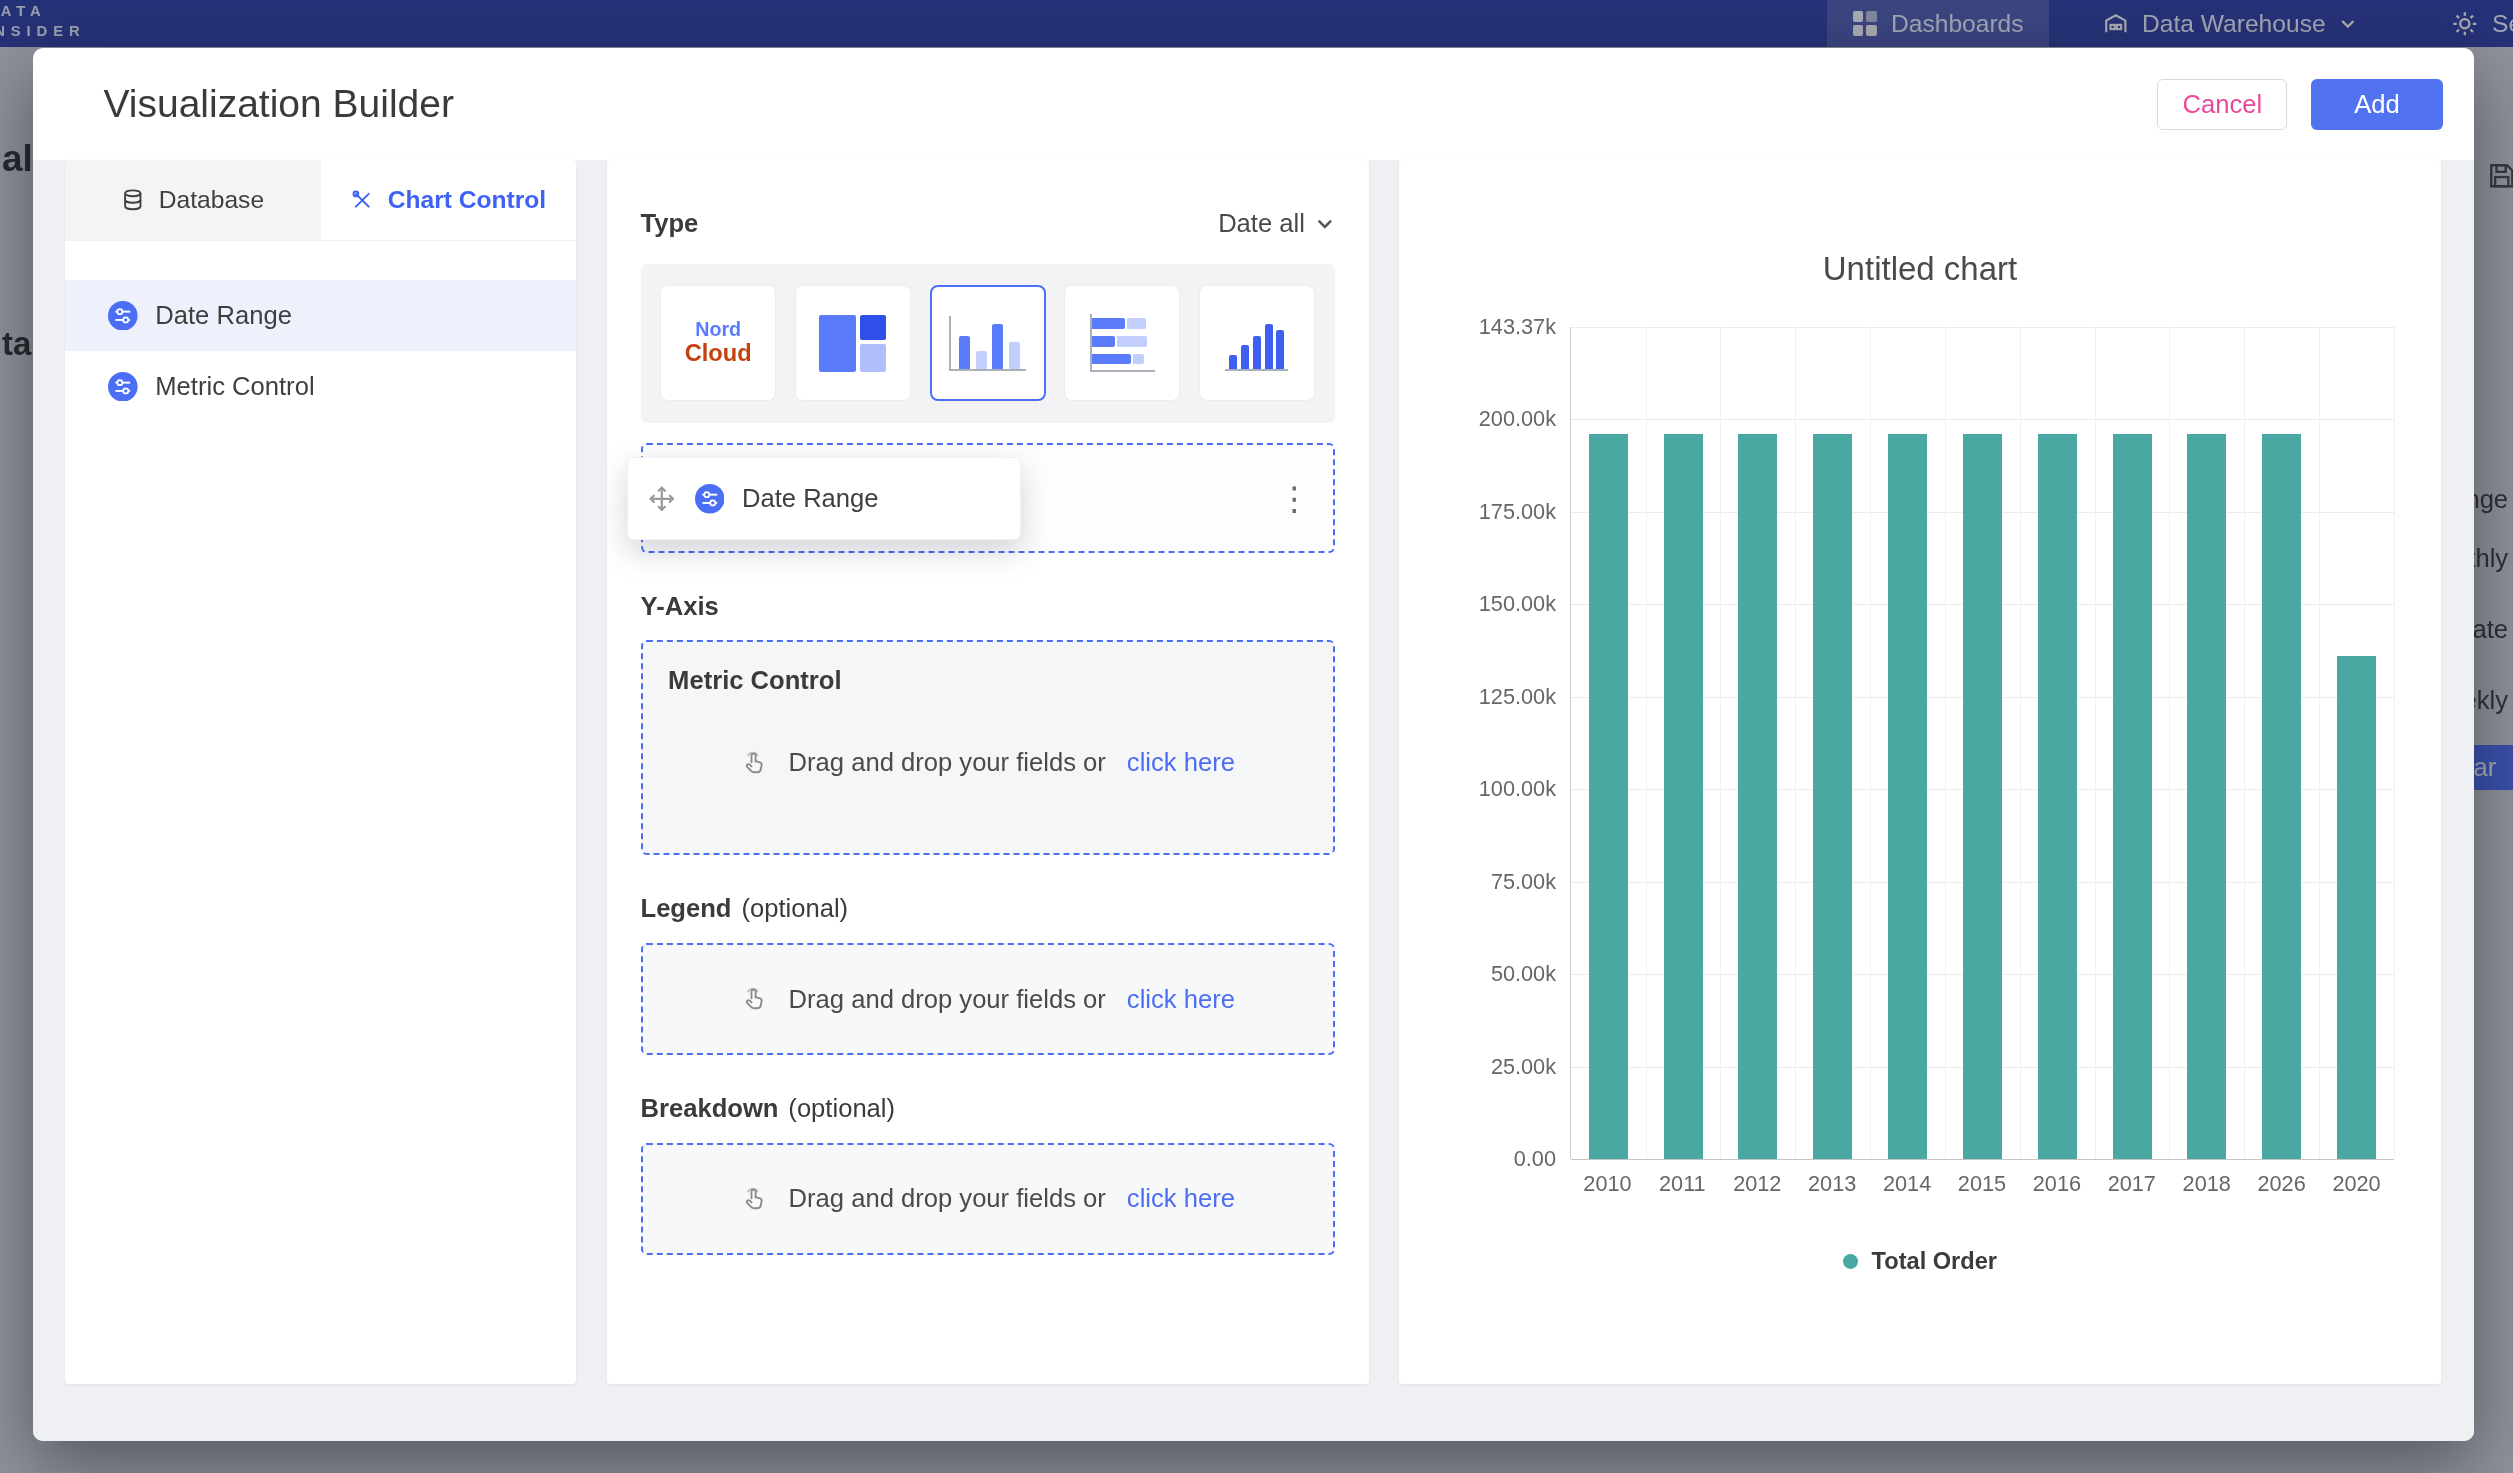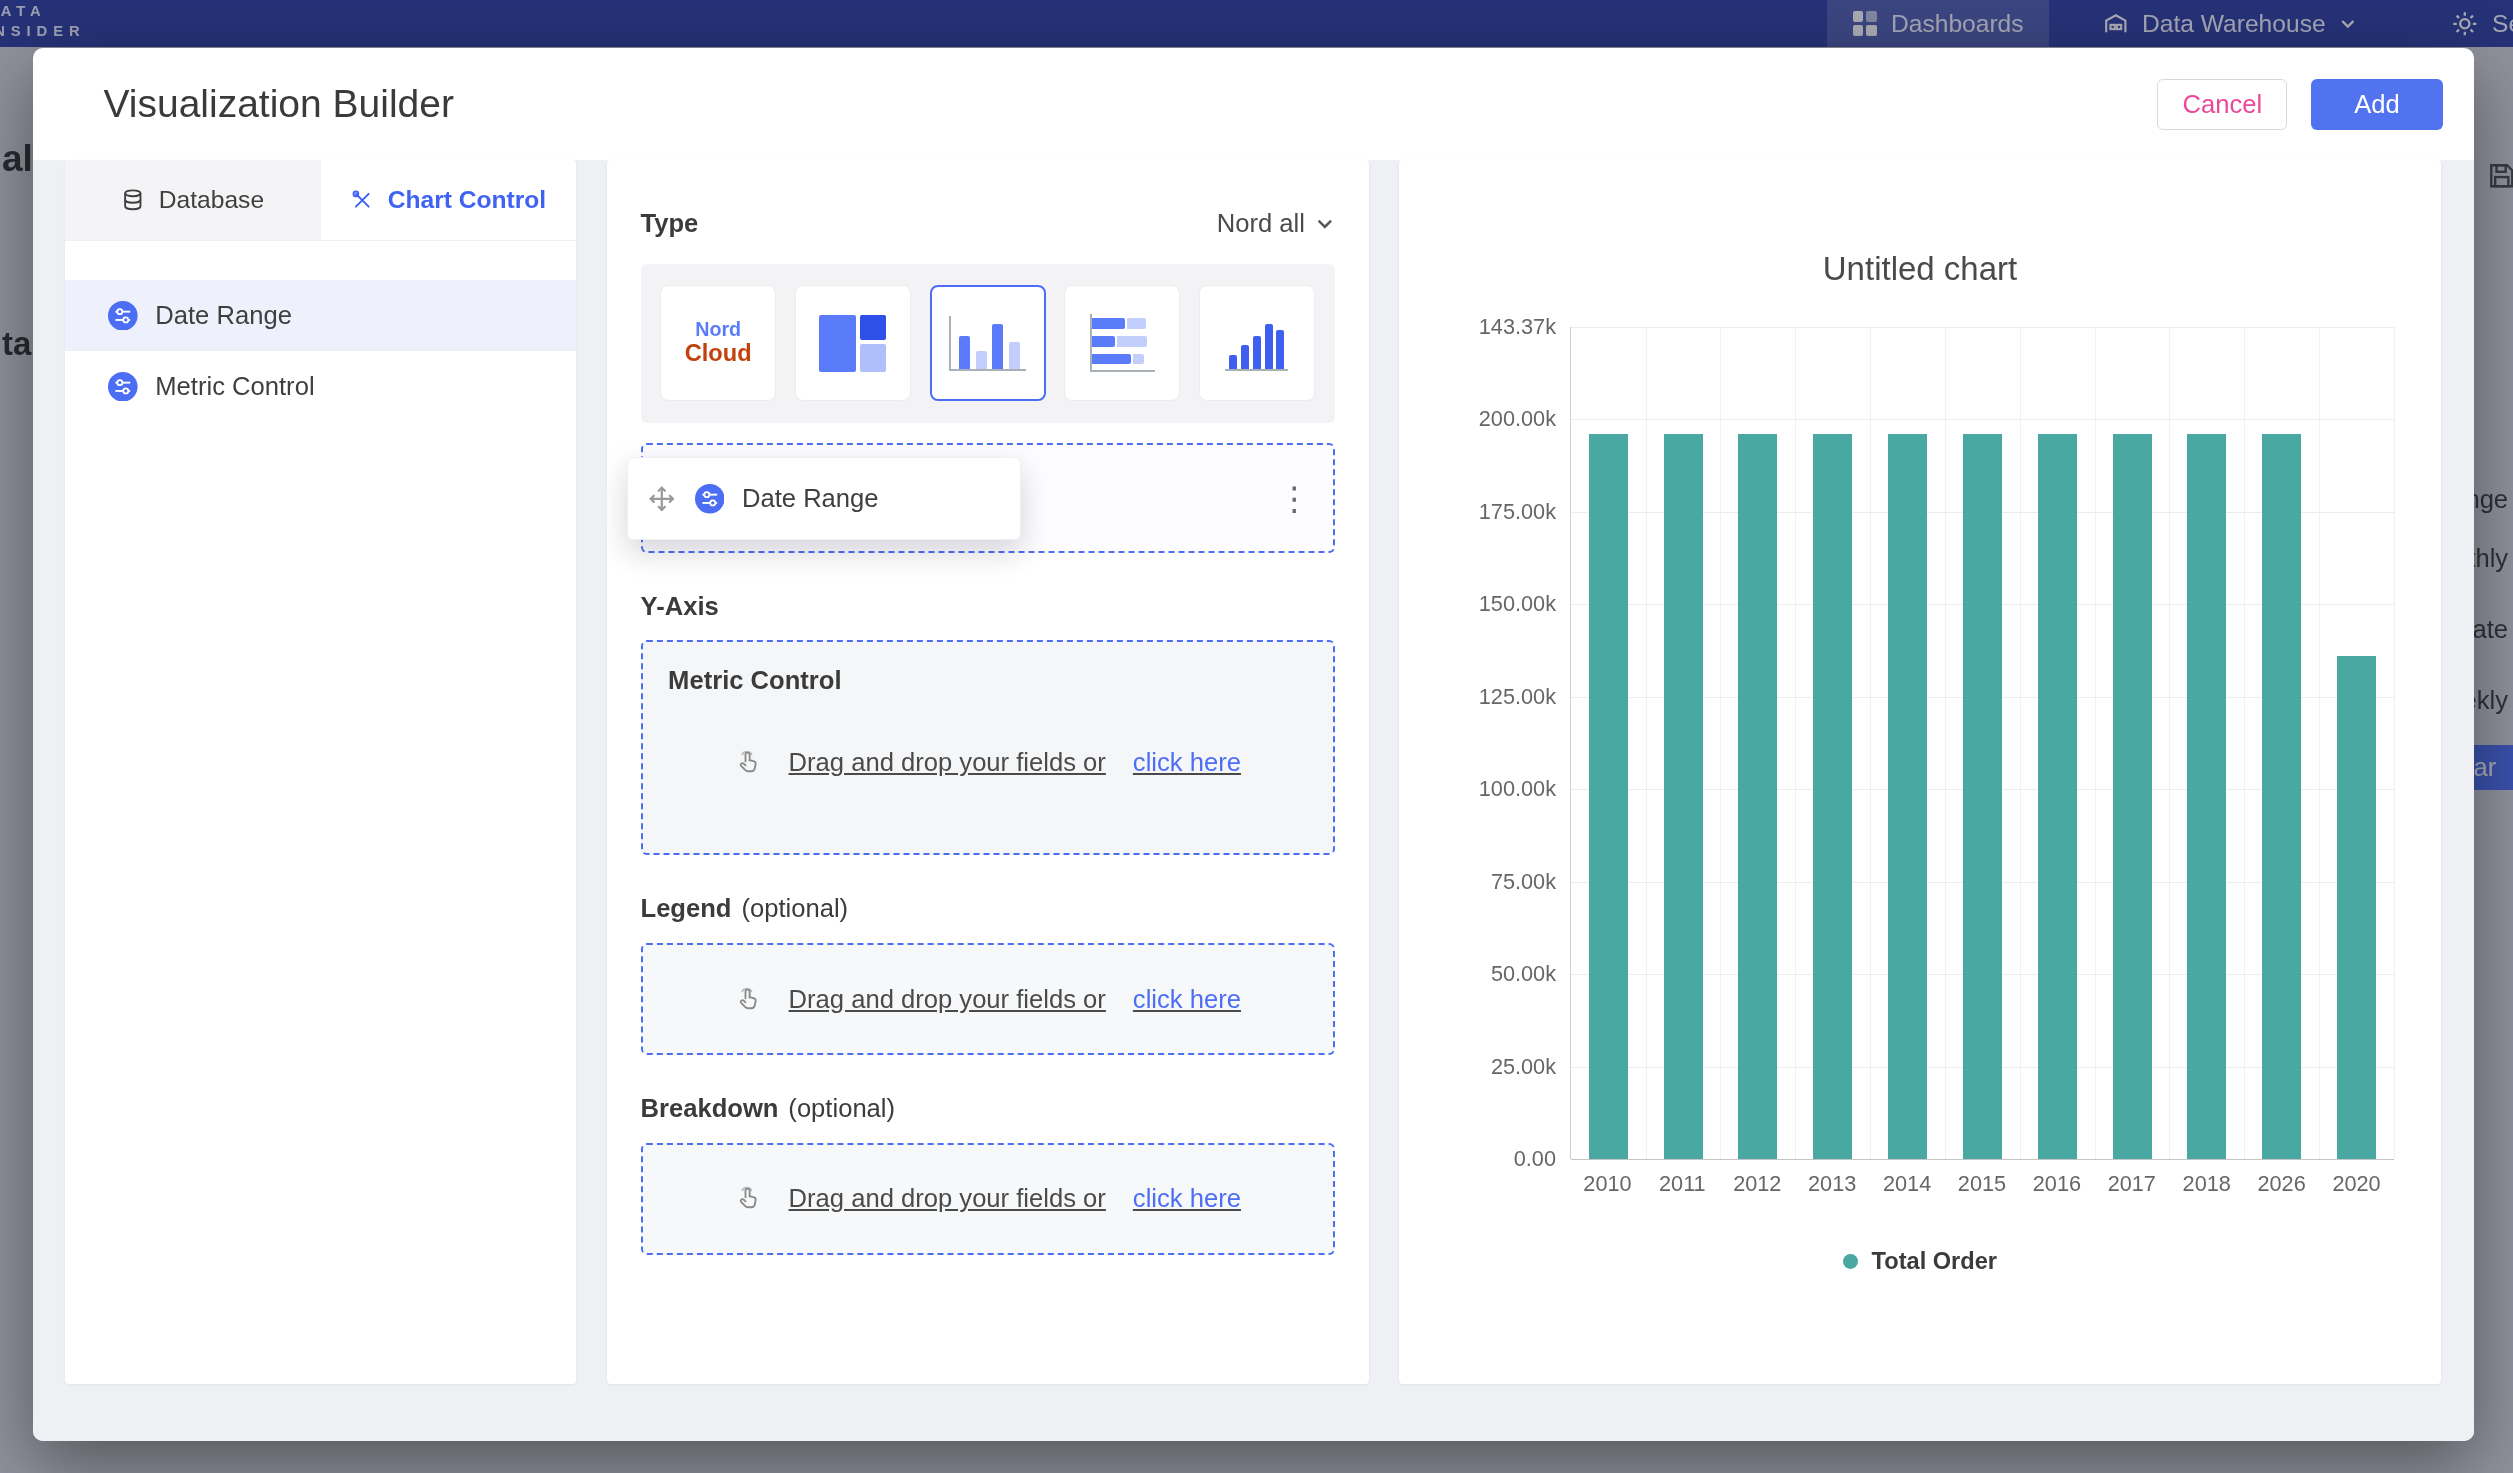--- a/index.html
+++ b/index.html
@@ -68,21 +68,21 @@
   .cols-ic { display:flex; align-items:flex-end; gap:3.9px; height:55px; border-bottom:2px solid #aab0b8; padding:0 3.9px; }
   .cols-ic i { width:7.9px; background:#3f5ff0; border-radius:2px 2px 0 0; }
 
   .section-h { margin-top:39px; display:flex; gap:9.9px; align-items:baseline; }
   .optional { font-size:25.6px; font-weight:400; color:#3b3b3b; }
   .dropzone { margin-top:19.7px; border:2px dashed #4c6ef5; border-radius:5.9px; position:relative; }
   .dz-x { height:110px; background:#fdfdff; }
   .dz-y { height:215px; background:#f5f6f8; padding:23.6px 25.6px; display:flex; flex-direction:column; }
   .dz-sm { height:112px; background:#f7f8fa; display:flex; align-items:center; justify-content:center; }
   .dz-y .dz-center { flex:1; display:flex; align-items:center; justify-content:center; }
-  .drop-line { display:flex; gap:27px; font-size:25.6px; color:#4a4a4a;text-decoration:underline; }
+  .drop-line { display:flex; align-items:center; gap:21px; font-size:25.6px; color:#4a4a4a; }
   .drop-link { color:#4c6ef5; cursor:pointer; }
   .kebab { position:absolute; right:21.7px; top:50%; transform:translateY(-50%); font-size:33px; color:#6b6b6b; cursor:pointer; line-height:1; }
   .drag-card { position:absolute; left:-15.8px; top:12.8px; width:394px; height:83px; background:#fff; border:1px solid #f0f0f0; border-radius:5.9px; box-shadow:0 11.8px 29.6px rgba(20,20,43,.18); display:flex; align-items:center; gap:17.7px; padding-left:19.7px; font-size:25.6px; color:#3f3f3f; cursor:grabbing; }
 
   
   .panel-right { flex:1; padding:39px 47px 0 47px; overflow:hidden; }
   .settings-link { display:flex; align-items:center; gap:11.8px; font-size:25.6px; color:#3f3f3f; cursor:pointer; }
   .chart-title { margin-top:51px; text-align:center; font-size:33px; color:#4a4a4a; }
   .chart-wrap { margin-top:39px; display:flex; }
   .y-labels { position:relative; width:110px; height:832px; flex:none; }
@@ -227,21 +227,21 @@
           </span>
           <span>Metric Control</span>
         </div>
       </div>
     </div>
 
     <div class="panel panel-mid">
       <div class="row-between">
         <div class="h-bold">Type</div>
         <div class="view-all">
-          <span>Nord all</span>
+          <span>Date all</span>
           <span>
             <svg width="19.7" height="19.7" viewBox="0 0 16 16" fill="none" stroke="#555" stroke-width="2" stroke-linecap="round">
                 <path d="M3.5 6l4.5 4.5L12.5 6"></path>
               </svg>
           </span>
         </div>
       </div>
 
       <div class="thumb-strip">
         <div class="thumb">

